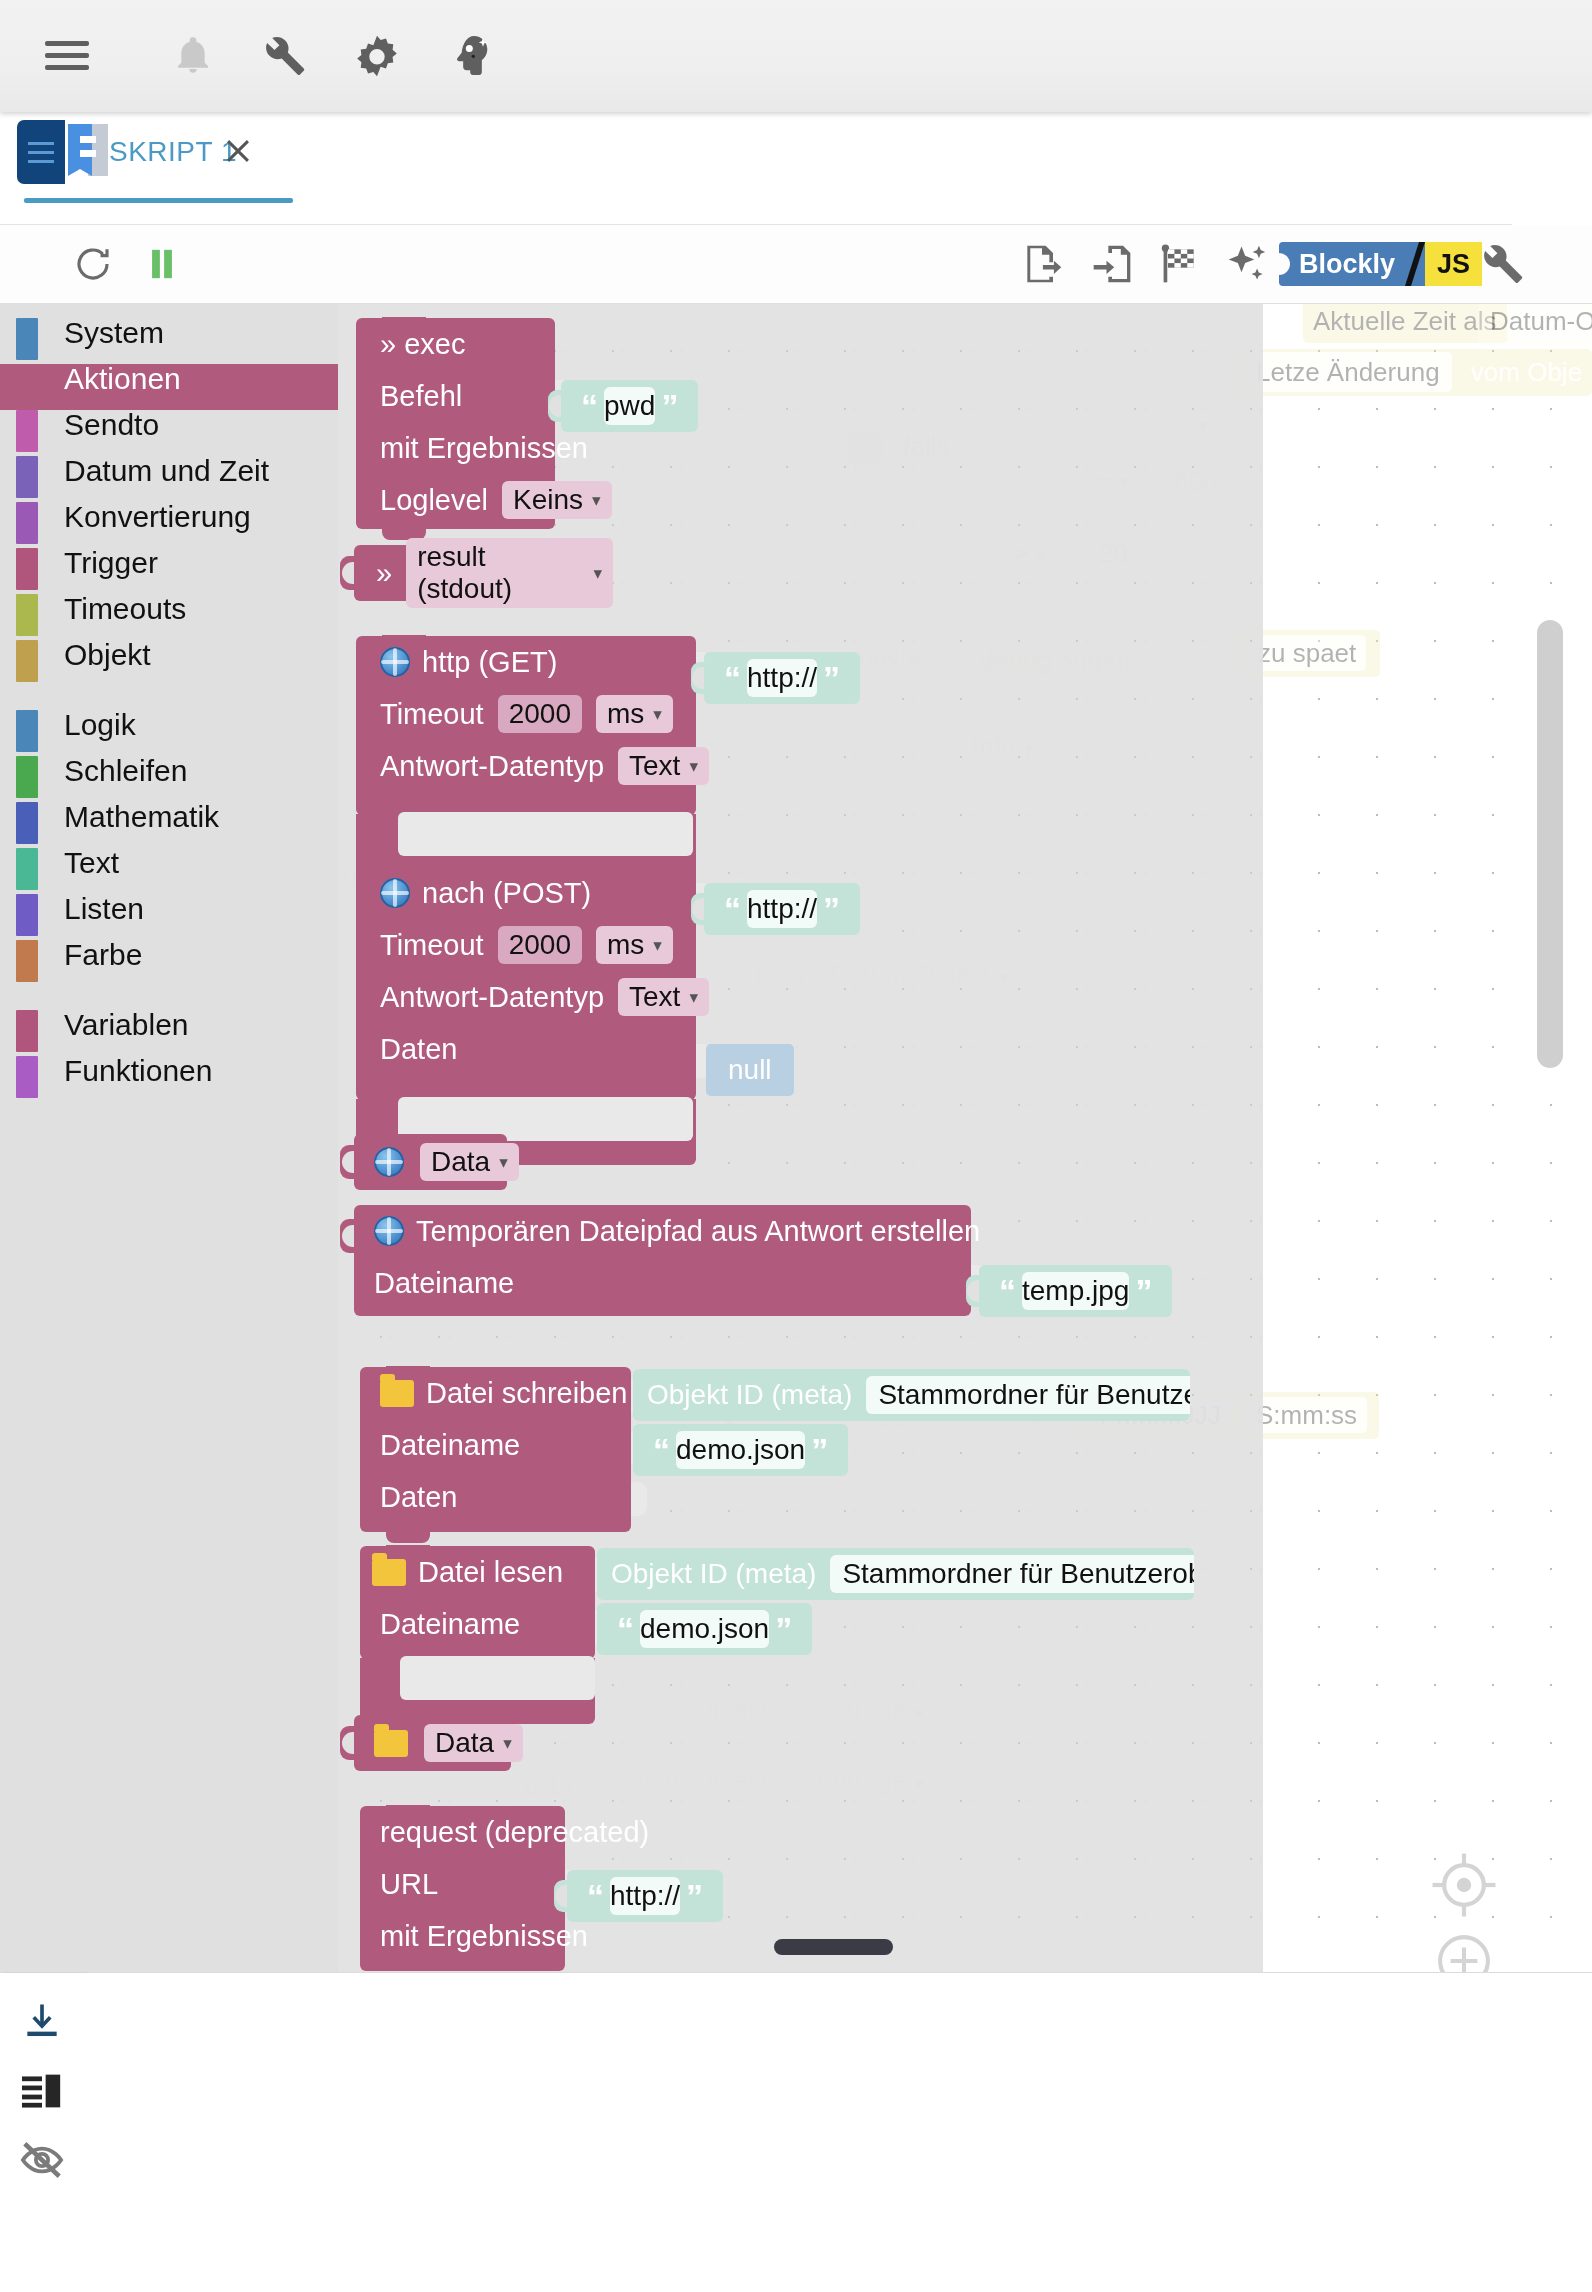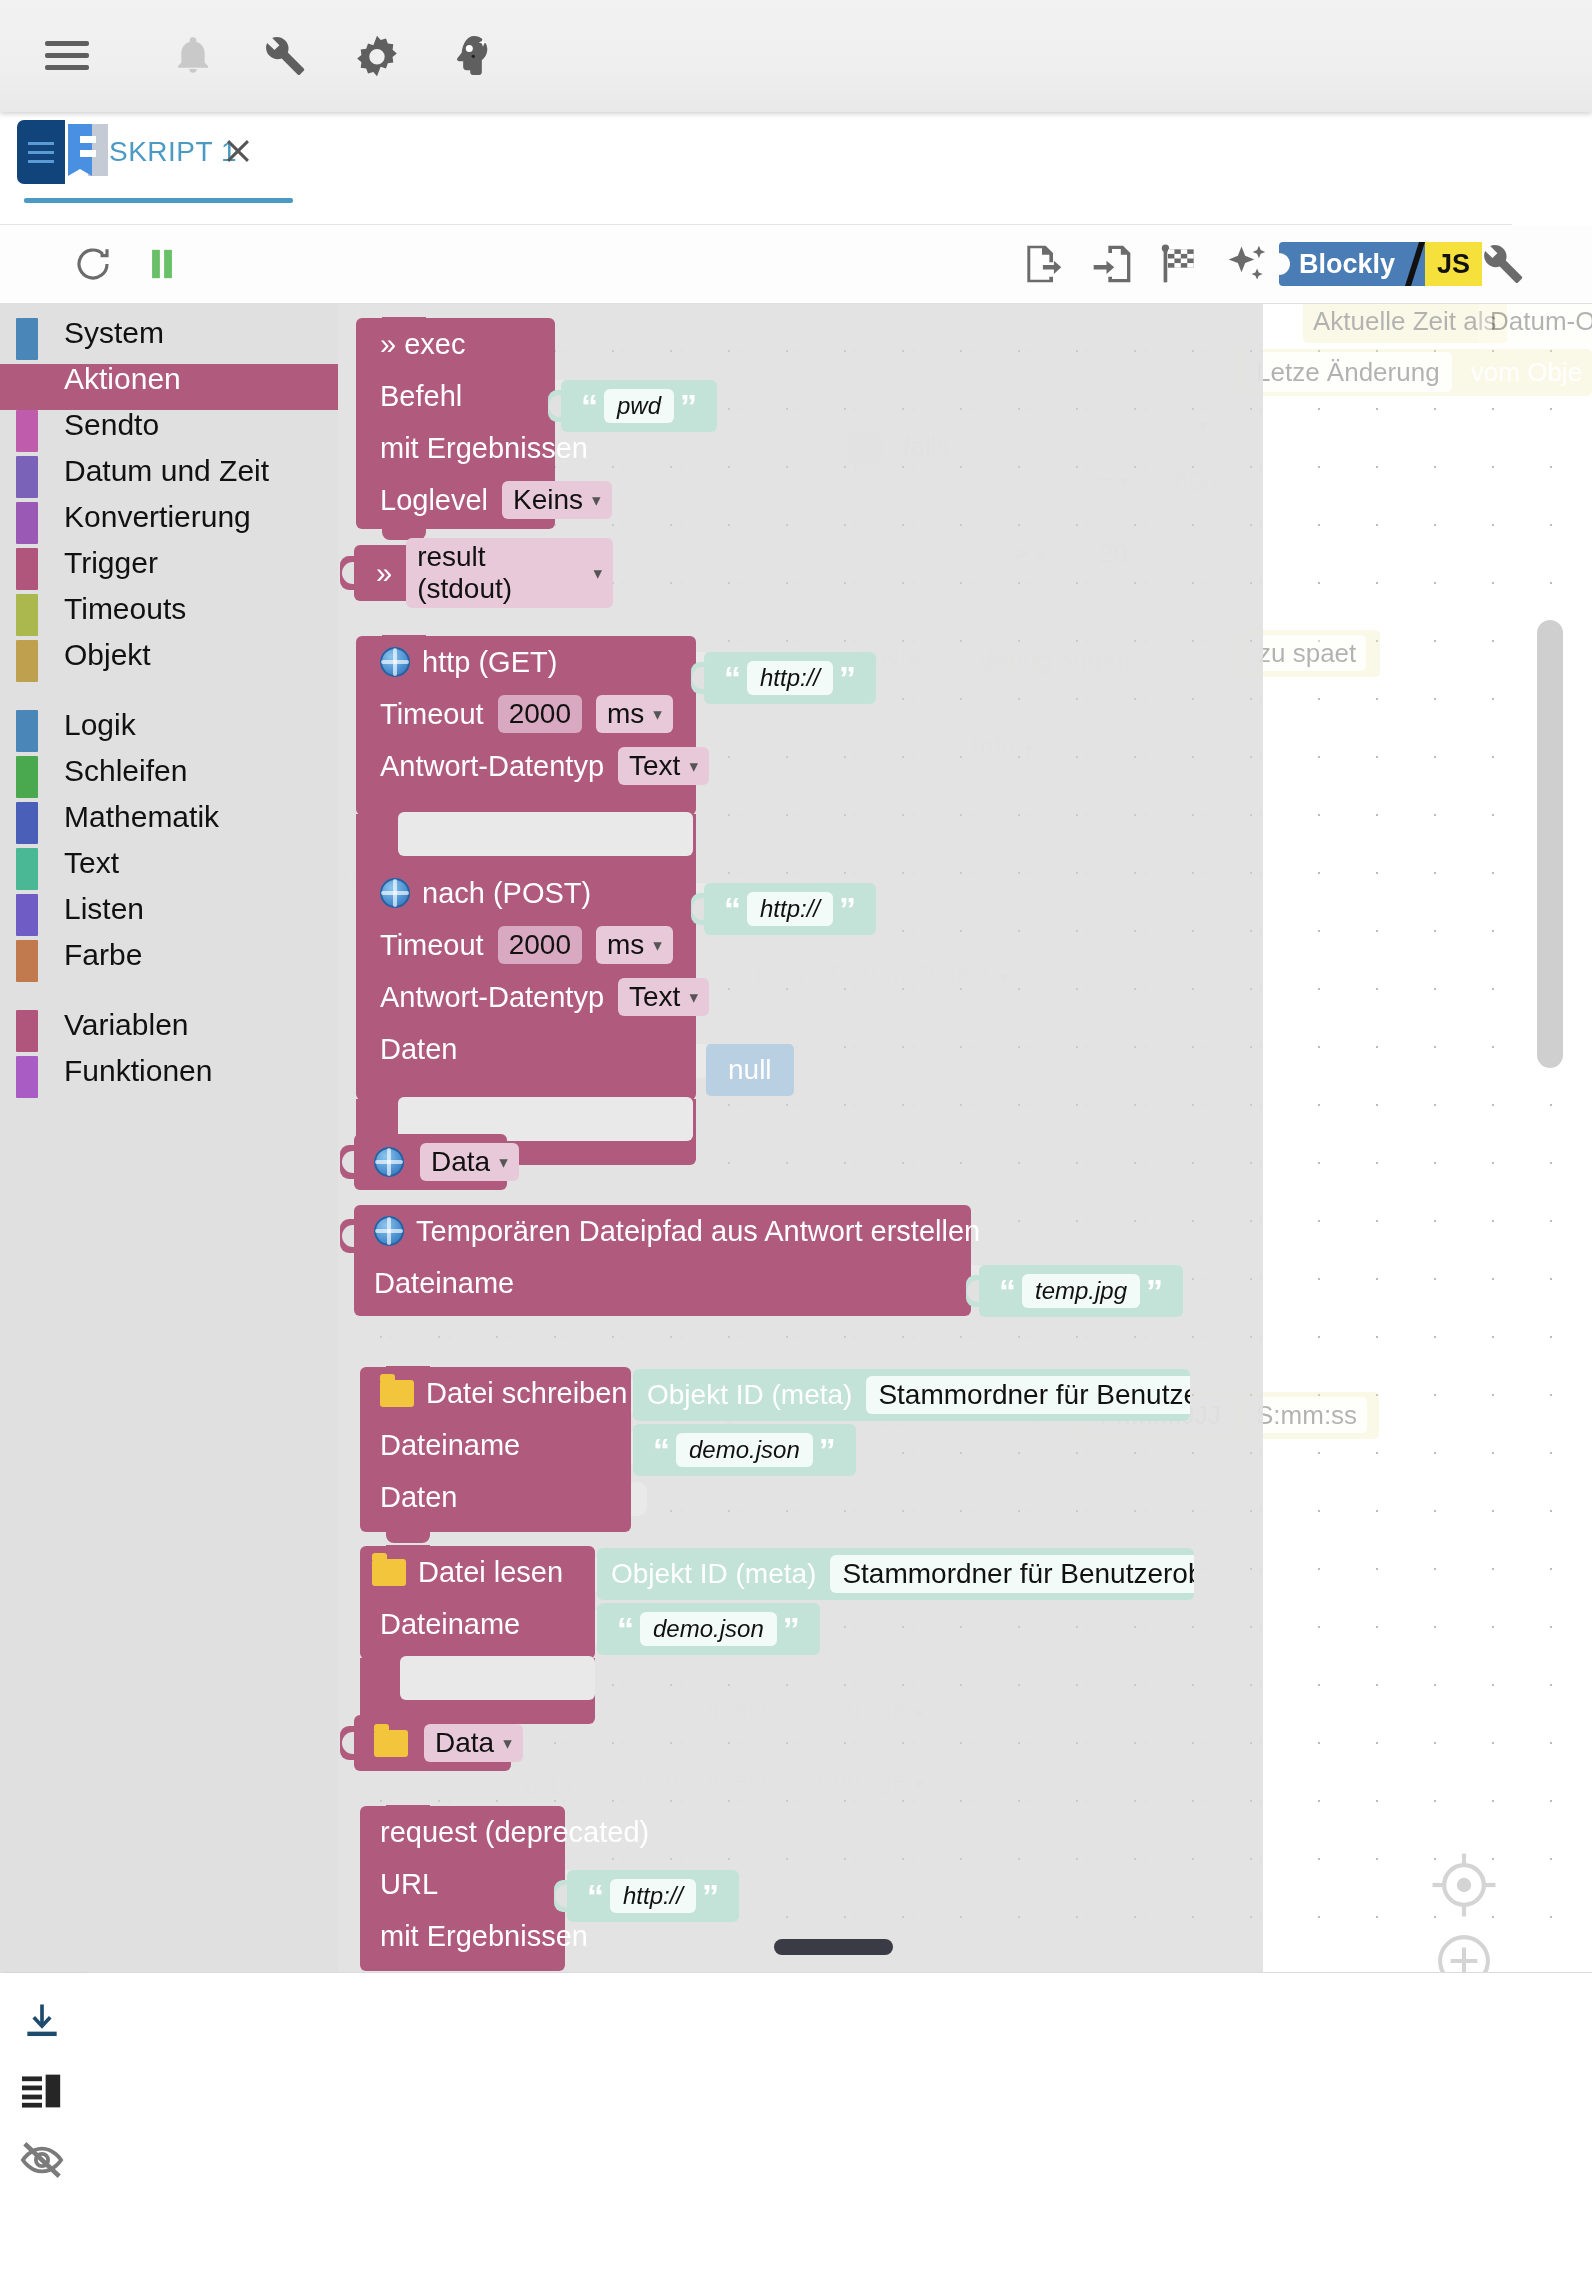--- a/index.html
+++ b/index.html
@@ -207,21 +207,21 @@
     content:"";position:absolute;left:0;top:-6px;width:15px;height:7px;
     background:#f2c53d;border-radius:3px 3px 0 0;
   }
   
   .strblk{
     position:absolute;background:#c3e3d8;border-radius:6px;
     display:flex;align-items:center;height:52px;padding:0 14px;
     box-sizing:border-box;
   }
   .strblk .q{color:#fff;font-size:34px;font-weight:bold;line-height:0.6;padding:0 6px;}
-  .strblk .v{background:#f3fbf8;border-radius:6px;color:#111;font-size:24px;padding:3px 13px;font-style:italic;}
+  .strblk .v{background:#f3fbf8;border-radius:6px;color:#111;font-size:28px;padding:3px 0;}
   .strblk .plug{
     position:absolute;left:-13px;top:10px;width:15px;height:32px;
     background:#c3e3d8;border-radius:9px 0 0 9px;
   }
   .strblk .plug:after{
     content:"";position:absolute;left:1px;top:5px;width:12px;height:22px;
     background:#e1e1e1;border-radius:11px 0 0 11px;
   }
   .nullblk{
     position:absolute;background:#b9cfe2;border-radius:5px;color:#fff;

